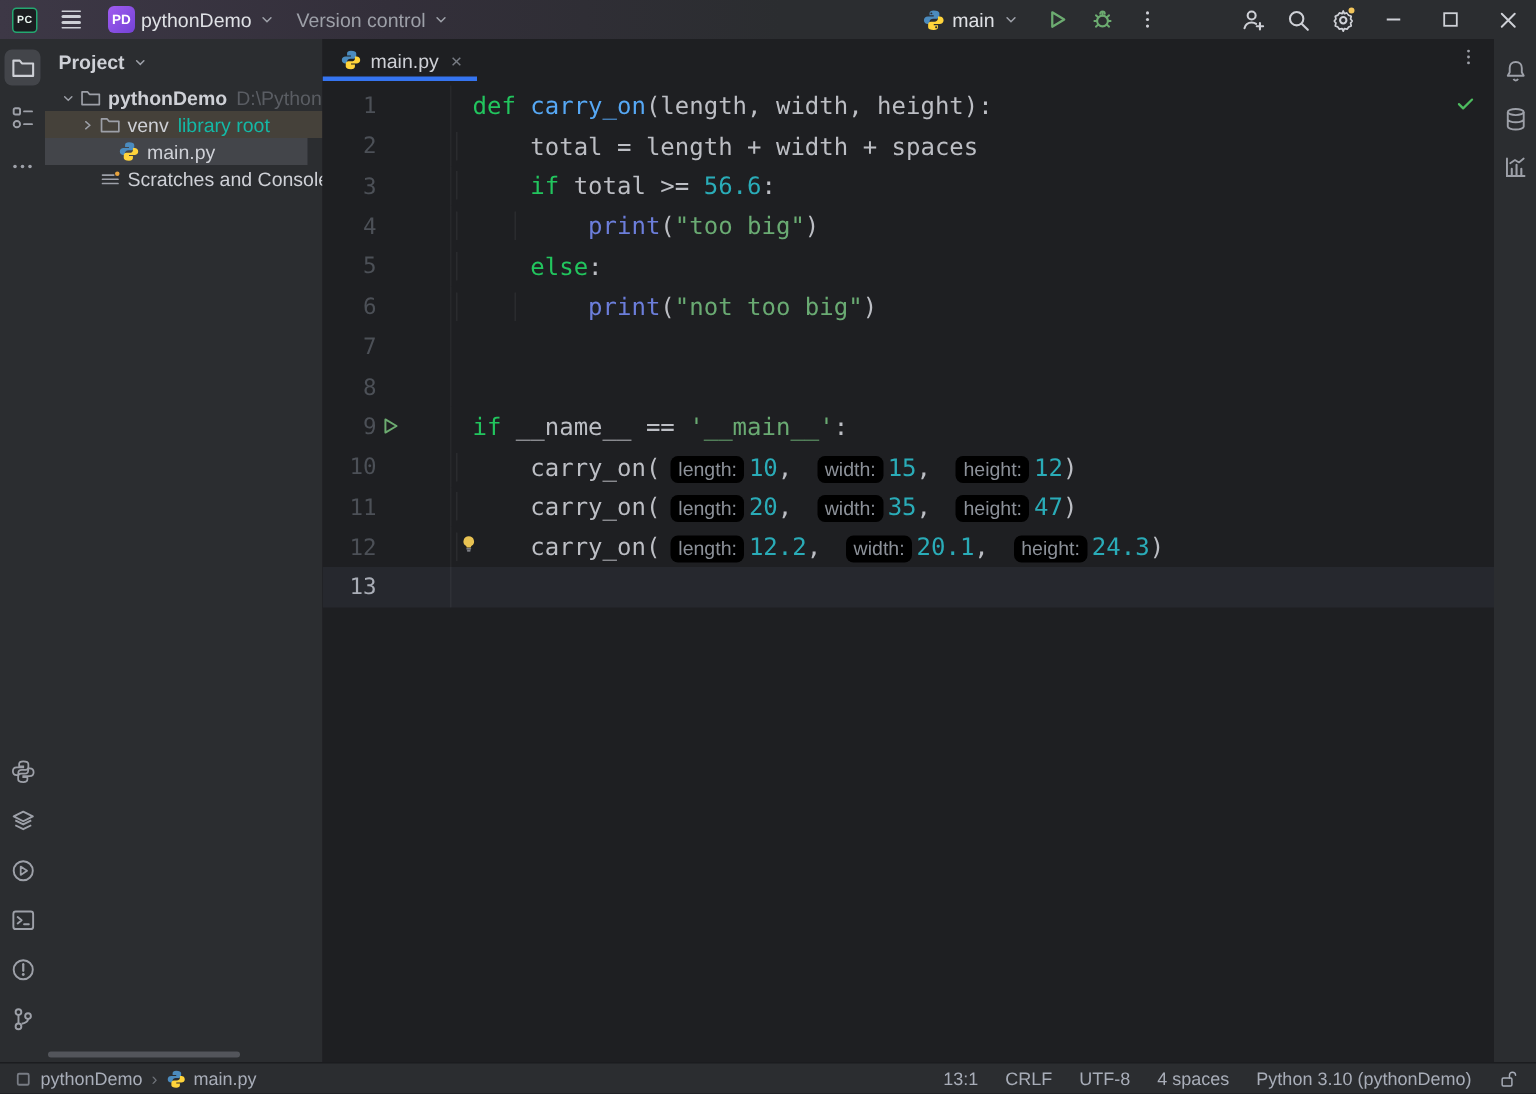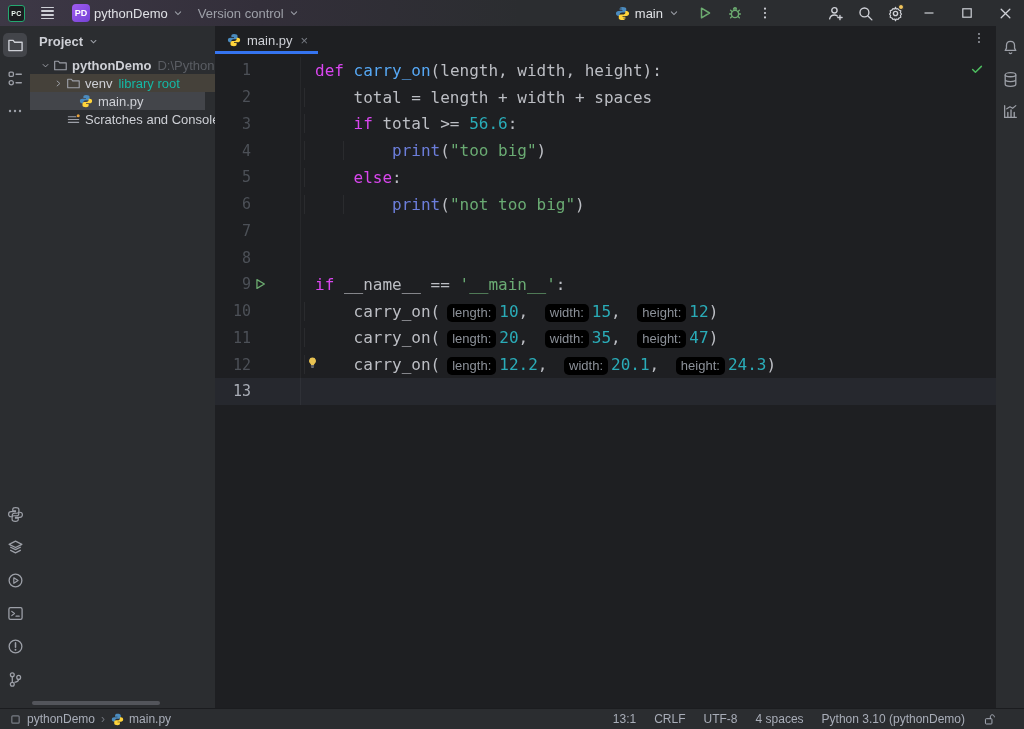--- a/index.html
+++ b/index.html
@@ -68,35 +68,35 @@
   .cline.current { background:#26282E; }
   .gutter { width:86px; flex:none; position:relative; height:100%; display:flex; align-items:center;
     border-right:1px solid rgba(255,255,255,0.045); }
   .lnum { display:inline-block; width:36px; text-align:right; color:#4C5057; font-size:15px; }
   .lnum.cur { color:#A9ADB6; }
   .g-run { position:absolute; left:38px; top:6px; cursor:pointer; }
   .g-bulb { position:absolute; left:91px; top:5px; cursor:pointer; }
   .ccontent { padding-left:14px; color:#BCBEC4; position:relative; }
   .guide { position:absolute; top:0; bottom:0; width:1px; background:rgba(255,255,255,0.055); }
 
-  .tk-kw { color:#d946ef; }
+  .tk-kw { color:#22c55e; }
   .tk-fn { color:#56A8F5; }
   .tk-num { color:#2AACB8; }
   .tk-str { color:#6AAB73; }
   .tk-builtin { color:#6C7EDB; }
   .tk-txt { color:#BCBEC4; }
   .tk-hint { background:#000000; color:#8C9199; border-radius:5px; padding:1px 5px 2px;
     margin:0 3px 0 7px; font-family:"Liberation Sans", sans-serif; font-size:13px; }
 
   
   .statusbar { height:21px; background:#2B2D30; border-top:1px solid #1B1C1F;
     display:flex; align-items:center; justify-content:space-between;
     color:#A8ADB8; font-size:12px; }
   .sb-left { display:flex; align-items:center; gap:6px; padding-left:10px; }
-  .sb-right { display:flex; align-items:center; gap:18px; padding-right:28px; }
+  .sb-right { display:flex; align-items:center; gap:18px; padding-right:12px; }
   .sb-item { cursor:pointer; }
   .sb-crumb { display:flex; align-items:center; gap:5px; cursor:pointer; }
   .sb-sep { color:#6F737A; }
 </style>
 </head>
 <body>
 
 <div class="titlebar">
   <div class="tb-left">
     <div class="pc-logo">PC</div>

